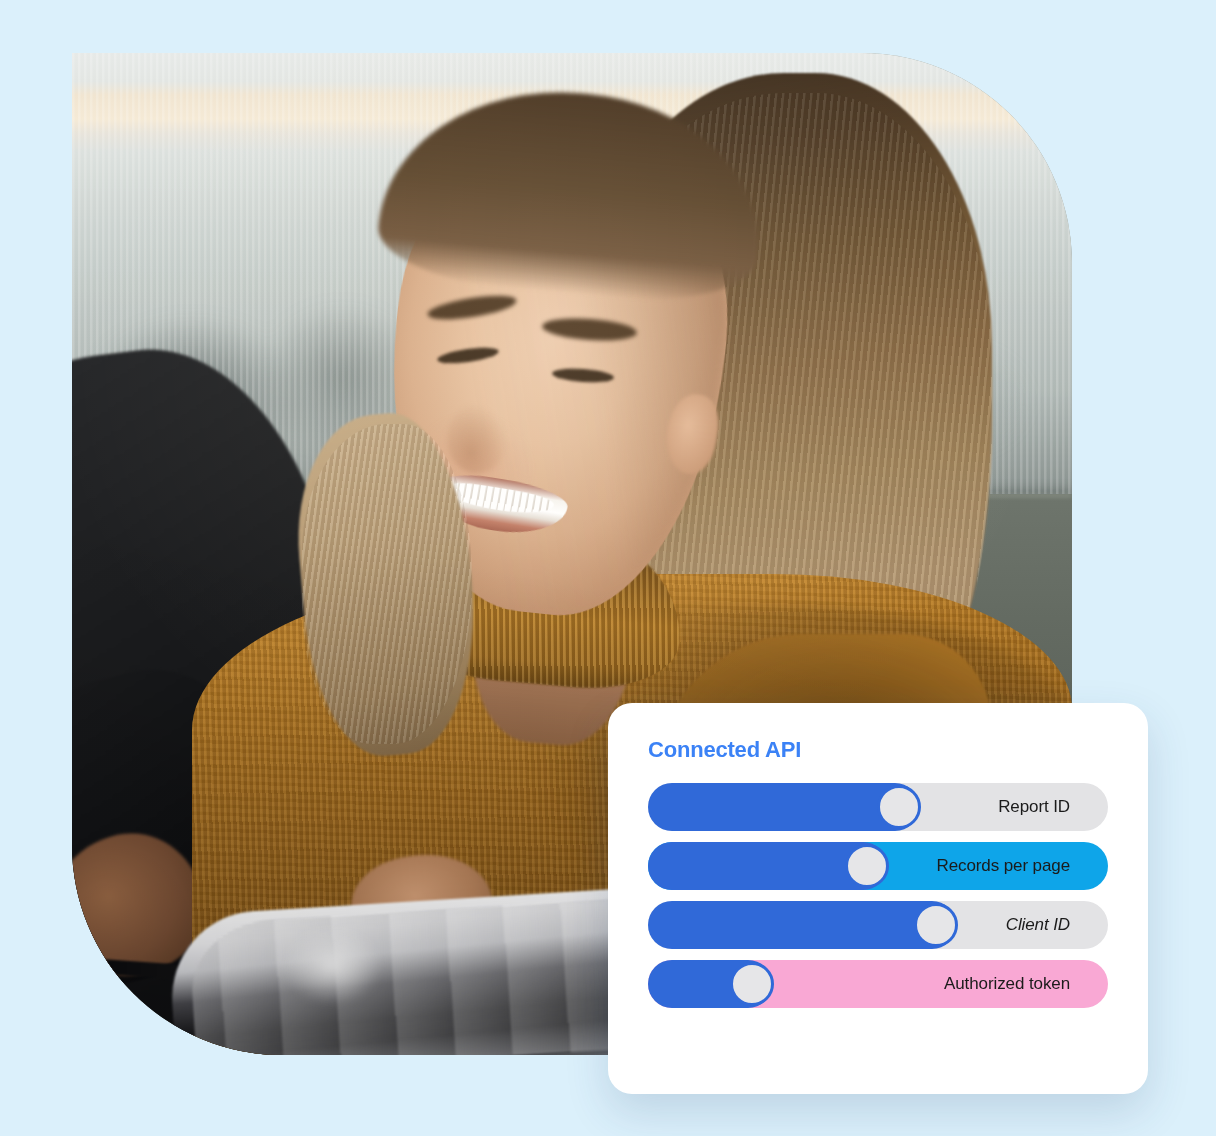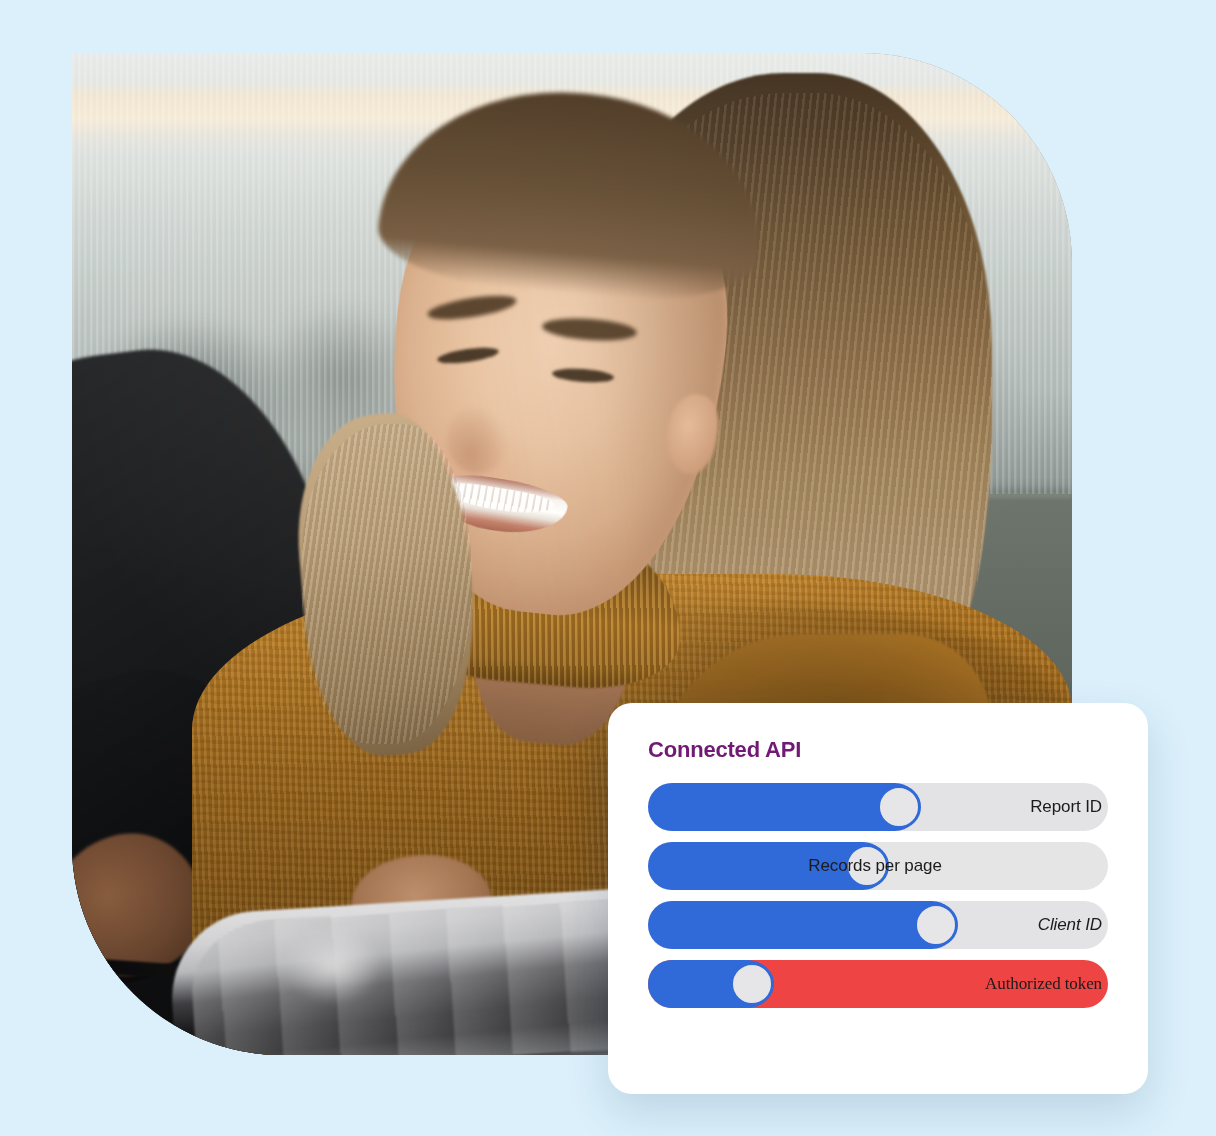--- a/index.html
+++ b/index.html
@@ -469,21 +469,21 @@
     border-radius: 50%;
     background: #e6e6e8;
     border: 3px solid #3069d8;
     box-sizing: border-box;
   }
   .slider-label {
     position: relative;
     z-index: 2;
     font-size: 17px;
     color: #1b1b1b;
-    padding-right: 6px;
+    padding-right: 38px;
     white-space: nowrap;
     letter-spacing: -0.1px;
   }
 </style>
 </head>
 <body>
 
 <div id="stage" style="background: rgb(219, 240, 251);">
 
   <div class="photo-frame" style="border-radius: 0px 210px 80px;">
@@ -535,43 +535,43 @@
       <div class="hand-woman"></div>
       <div class="book"></div>
       <div class="book-pages"></div>
       <div class="book-spine"></div>
 
       <div class="photo-tone"></div>
     </div>
   </div>
 
   <div class="api-card" style="background: rgb(255, 255, 255);">
-    <div class="card-title" style="color: #701a75;">Connected API</div>
+    <div class="card-title" style="color: #3b82f6;">Connected API</div>
 
     <div class="slider-list">
 
       <div class="slider-row" style="background: rgb(227, 227, 229);">
         <div class="slider-fill" style="width: 59%; background: rgb(48, 105, 216);"></div>
         <div class="slider-knob" style="background: rgb(230, 230, 232); border-color: rgb(48, 105, 216); left: calc(59% - 42px);"></div>
         <span class="slider-label" style="color: rgb(27, 27, 27);">Report ID</span>
       </div>
 
-      <div class="slider-row" style="background: #e5e5e5; justify-content: center;">
+      <div class="slider-row" style="background: #0ea5e9;">
         <div class="slider-fill" style="width: 52%; background: rgb(48, 105, 216);"></div>
         <div class="slider-knob" style="background: rgb(230, 230, 232); border-color: rgb(48, 105, 216); left: calc(52% - 42px);"></div>
         <span class="slider-label" style="color: rgb(27, 27, 27);">Records per page</span>
       </div>
 
       <div class="slider-row" style="background: rgb(227, 227, 229); font-style: italic;">
         <div class="slider-fill" style="width: 67%; background: rgb(48, 105, 216);"></div>
         <div class="slider-knob" style="background: rgb(230, 230, 232); border-color: rgb(48, 105, 216); left: calc(67% - 42px);"></div>
         <span class="slider-label" style="color: rgb(27, 27, 27);">Client ID</span>
       </div>
 
-      <div class="slider-row" style="background: #ef4444; font-family: Liberation Serif, serif;">
+      <div class="slider-row" style="background: #f9a8d4;">
         <div class="slider-fill" style="width: 27%; background: rgb(48, 105, 216);"></div>
         <div class="slider-knob" style="background: rgb(230, 230, 232); border-color: rgb(48, 105, 216); left: calc(27% - 42px);"></div>
         <span class="slider-label" style="color: rgb(27, 27, 27);">Authorized token</span>
       </div>
 
     </div>
   </div>
 
 </div>
 

